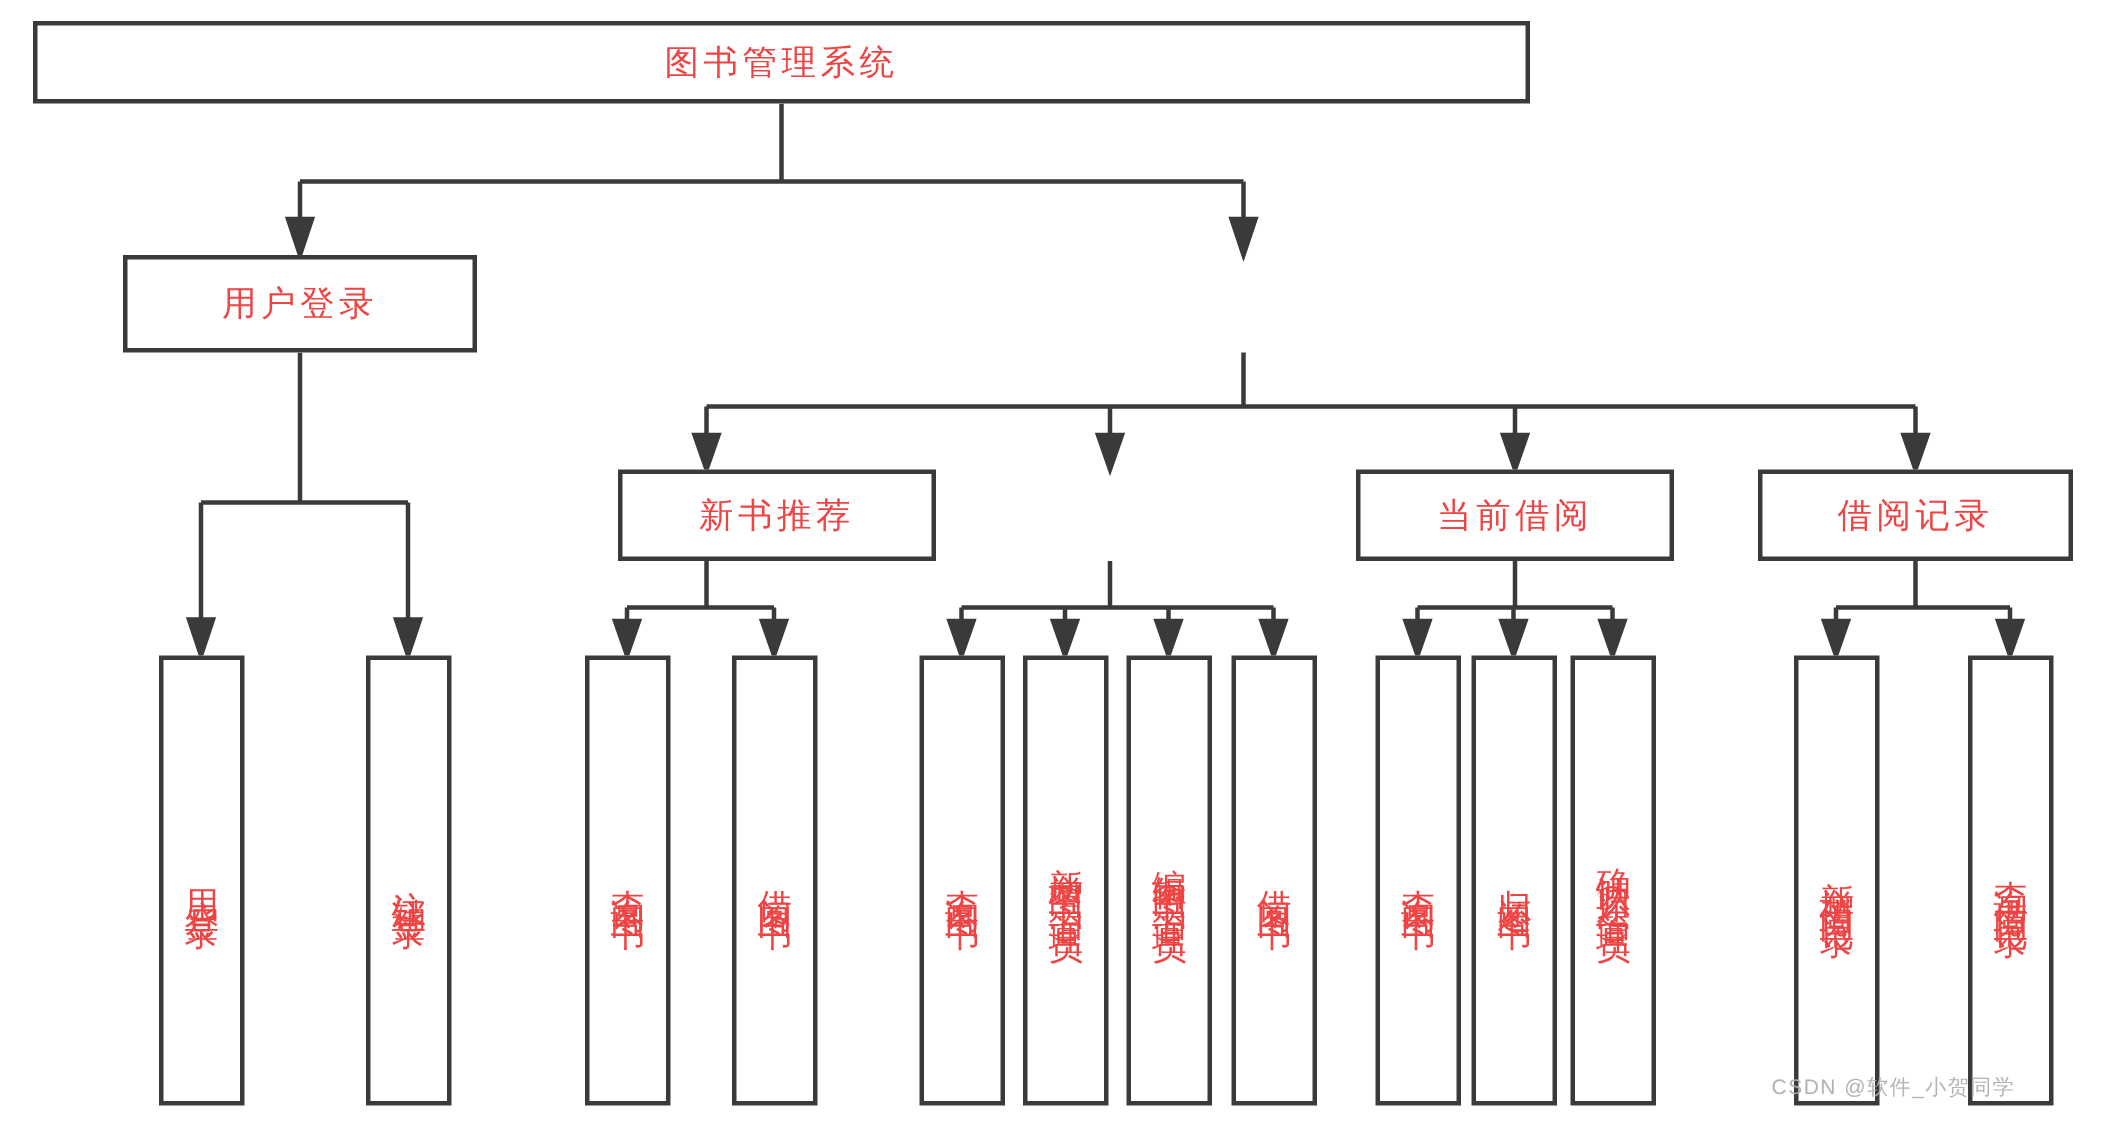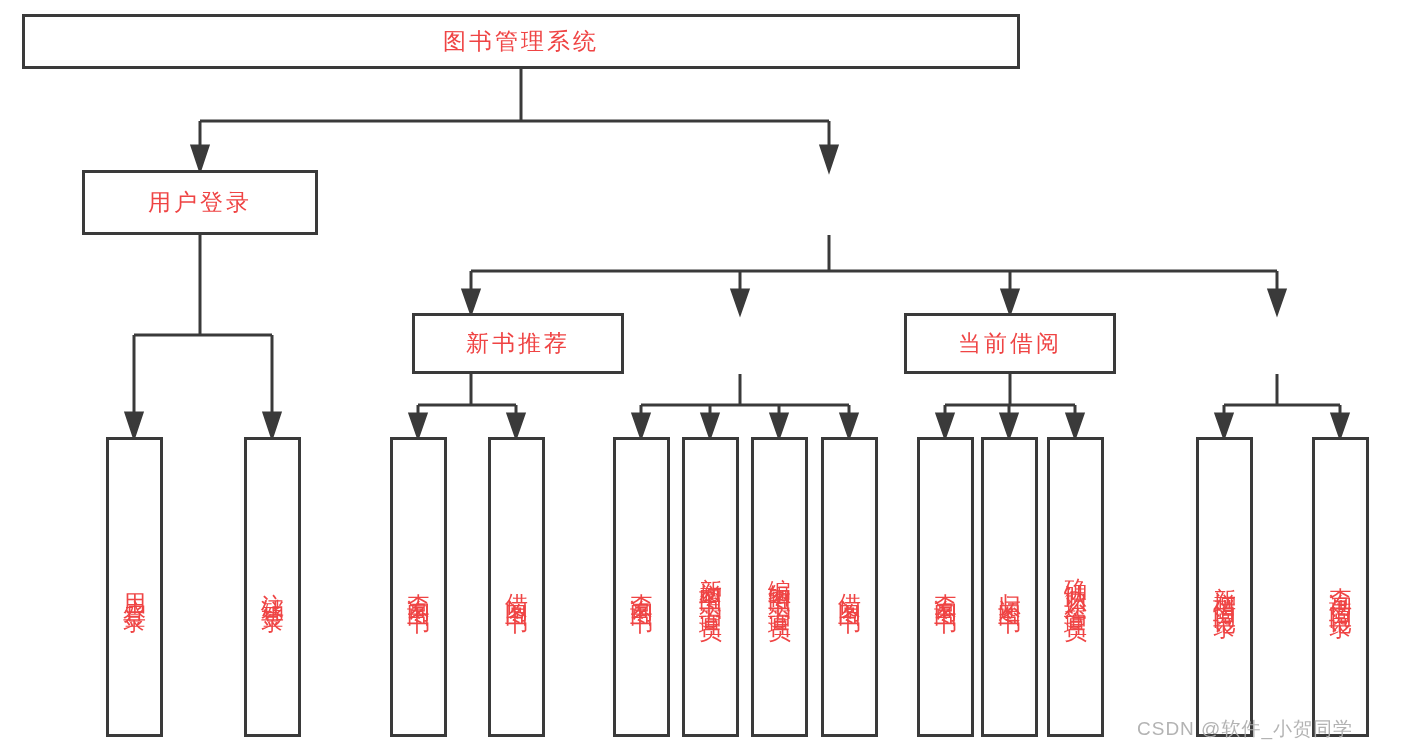--- a/index.html
+++ b/index.html
@@ -39,23 +39,23 @@
   }
   .vbox {
     writing-mode: vertical-rl;
     text-orientation: mixed;
     font-size: 23px;
     letter-spacing: 6px;
     line-height: 1;
   }
   .watermark {
     position: absolute;
-    left: 1137px;
+    left: 1181px;
     top: 716px;
-    font-size: 19px;
+    font-size: 14px;
     color: rgba(175, 175, 175, 0.95);
     letter-spacing: 1px;
     white-space: nowrap;
     z-index: 3;
   }
 </style>
 </head>
 <body>
 
 <div class="canvas">
@@ -137,20 +137,21 @@
       </g>
     </g>
   </svg>
 
   <div class="box hbox" style="left:22px; top:14px; width:998px; height:55px;">图书管理系统</div>
 
   <div class="box hbox" style="left:82px; top:170px; width:236px; height:65px;">用户登录</div>
 
   <div class="box hbox" style="left:365px; top:313px; width:212px; height:61px;margin-left:47px;">新书推荐</div>
   <div class="box hbox" style="left:904px; top:313px; width:212px; height:61px;">当前借阅</div>
+  <div class="box hbox" style="left:1172px; top:313px; width:210px; height:61px;">借阅记录</div>
 
   <div class="box vbox" style="left:106px; top:437px; width:57px; height:300px;">用户登录</div>
   <div class="box vbox" style="left:244px; top:437px; width:57px; height:300px;">注销登录</div>
 
   <div class="box vbox" style="left:390px; top:437px; width:57px; height:300px;">查询图书</div>
   <div class="box vbox" style="left:488px; top:437px; width:57px; height:300px;">借阅图书</div>
 
   <div class="box vbox" style="left:613px; top:437px; width:57px; height:300px;">查询图书</div>
   <div class="box vbox" style="left:682px; top:437px; width:57px; height:300px;">新增图书（管理员）</div>
   <div class="box vbox" style="left:751px; top:437px; width:57px; height:300px;">编辑图书（管理员）</div>

